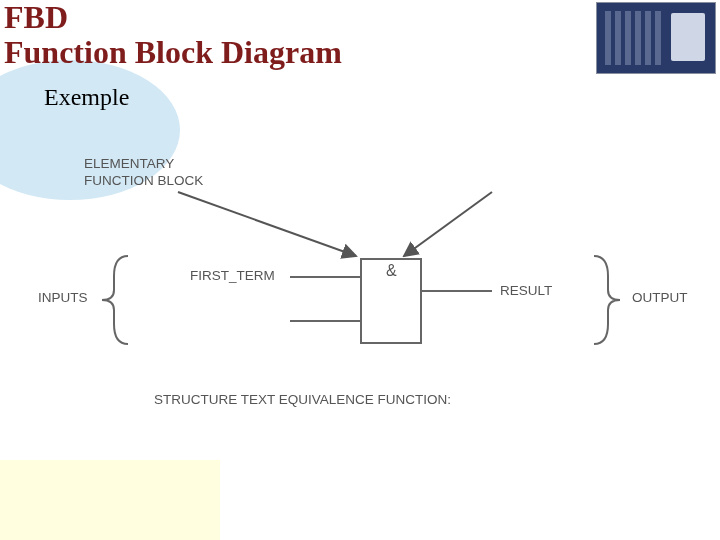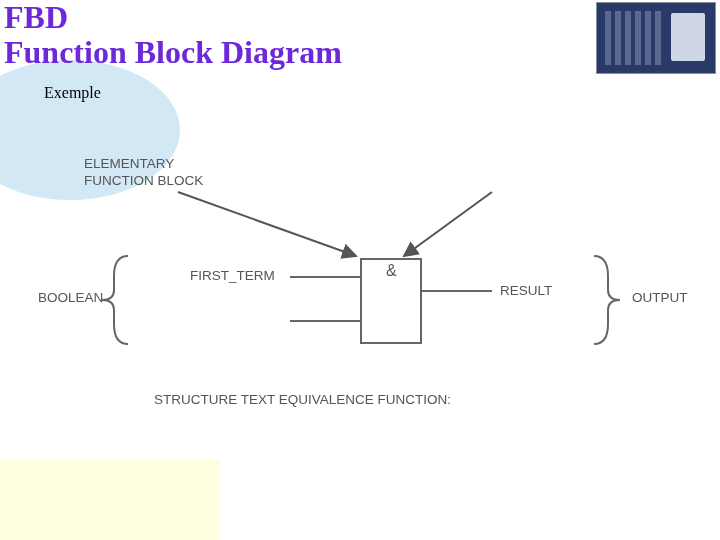--- a/index.html
+++ b/index.html
@@ -26,30 +26,30 @@
     left: 0;
     bottom: 0;
     width: 220px;
     height: 80px;
     background: #ffffdf;
     z-index: 0;
   }
   .title-line {
     position: relative;
     z-index: 2;
-    color: #6d28d9;
+    color: #7f1d1d;
     font-weight: bold;
     font-size: 32px;
     line-height: 1.1;
     padding-left: 4px;
   }
   .subtitle {
     position: relative;
     z-index: 2;
-    font-size: 16px;
+    font-size: 24px;
     color: #000;
     font-family: "Times New Roman", Times, serif;
     padding-left: 44px;
     margin-top: 14px;
   }
   .plc {
     position: absolute;
     right: 4px;
     top: 2px;
     width: 120px;
@@ -135,21 +135,21 @@
   <div class="amp" style="left:386px; top:112px;">&amp;</div>
 
   <div class="wire" style="left:290px; top:126px; width:70px; height:2px;"></div>
   <div class="wire" style="left:290px; top:170px; width:70px; height:2px;"></div>
 
   <div class="wire" style="left:422px; top:140px; width:70px; height:2px;"></div>
 
   <div class="dlabel" style="left:190px; top:118px;">FIRST_TERM</div>
   <div class="dlabel" style="left:500px; top:133px;text-align:center;">RESULT</div>
 
-  <div class="dlabel" style="left:38px; top:140px;">BOOLEAN</div>
+  <div class="dlabel" style="left:38px; top:140px;">INPUTS</div>
   <div class="dlabel" style="left:632px; top:140px;text-align:center;">OUTPUT</div>
 
   <svg class="brace-svg" style="left:98px; top:104px;" width="40" height="92">
     <path d="M30,2 Q16,2 16,22 L16,36 Q16,46 4,46 Q16,46 16,56 L16,70 Q16,90 30,90" fill="none" stroke="#666" stroke-width="2"></path>
   </svg>
 
   <svg class="brace-svg" style="left:584px; top:104px;" width="40" height="92">
     <path d="M10,2 Q24,2 24,22 L24,36 Q24,46 36,46 Q24,46 24,56 L24,70 Q24,90 10,90" fill="none" stroke="#666" stroke-width="2"></path>
   </svg>
 

